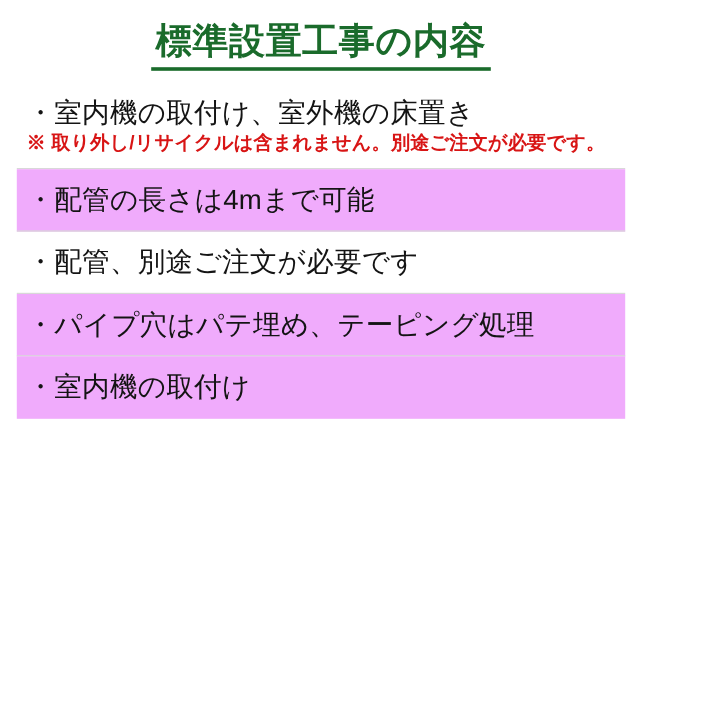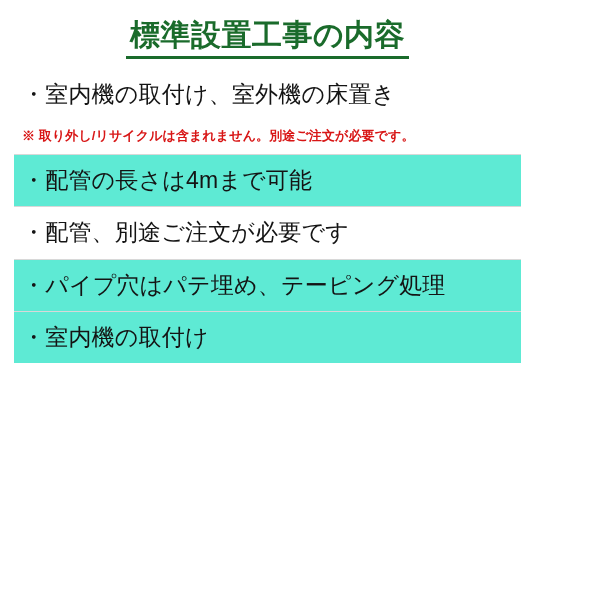--- a/index.html
+++ b/index.html
@@ -42,32 +42,32 @@
   }
   .row {
     box-sizing: border-box;
     padding: 10px 8px 10px 8px;
     border-bottom: 1px solid #d8d8d8;
   }
   .row:last-child {
     border-bottom: none;
   }
   .row.shaded {
-    background: #5eead4;
+    background: #f0abfc;
   }
   .row-main {
     font-size: 23px;
     font-weight: normal;
     color: #141414;
     line-height: 1.35;
     letter-spacing: 0.2px;
   }
   .note {
-    margin-top: 18px;
-    font-size: 13px;
+    margin-top: 0;
+    font-size: 16px;
     color: #d81515;
     font-weight: bold;
     line-height: 1.3;
     letter-spacing: 0.1px;
   }
 </style>
 </head>
 <body>
 
 <div class="page">

